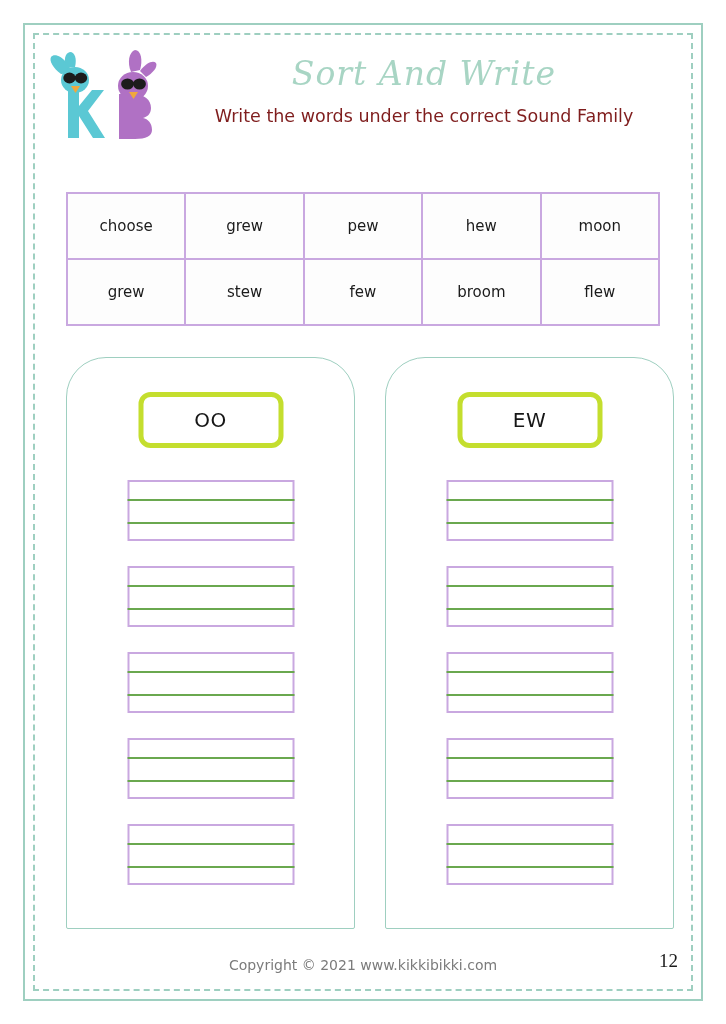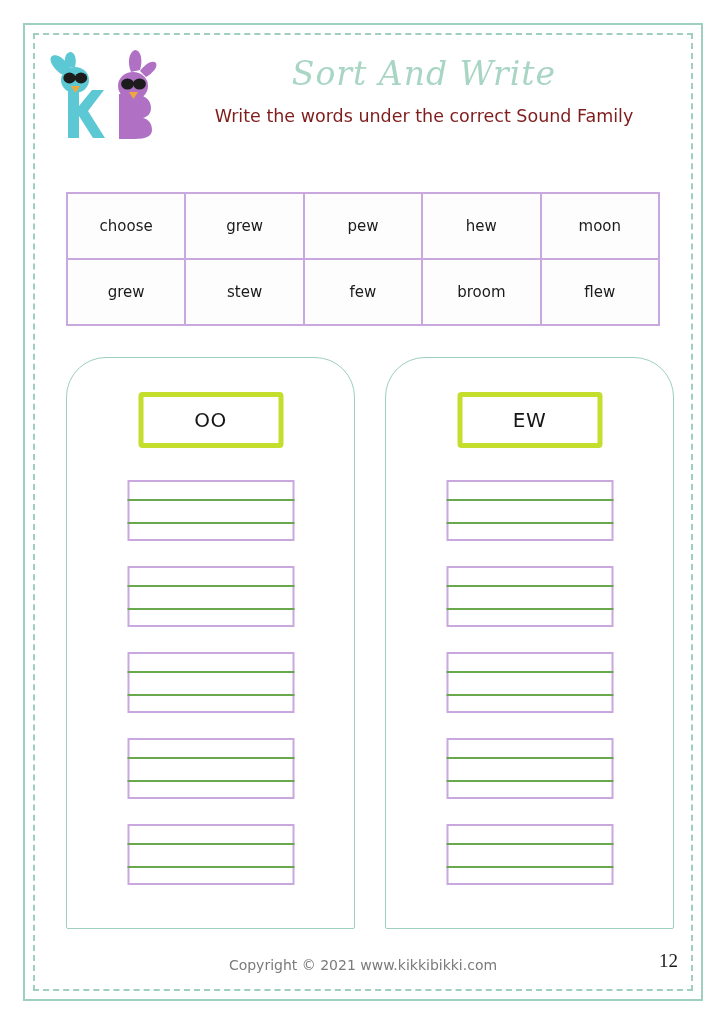--- a/index.html
+++ b/index.html
@@ -125,21 +125,21 @@
   #column-ew { left: 319px; }
 
   .category-badge {
     position: absolute;
     left: 50%;
     transform: translateX(-50%);
     top: 34px;
     width: 145px;
     height: 56px;
     border: 5px solid #c4de2e;
-    border-radius: 4px;
+    border-radius: 12px;
     box-sizing: border-box;
     background: #ffffff;
     display: flex;
     align-items: center;
     justify-content: center;
     font-family: "DejaVu Sans", sans-serif;
     font-size: 20px;
     color: #161616;
     letter-spacing: 0.5px;
   }

